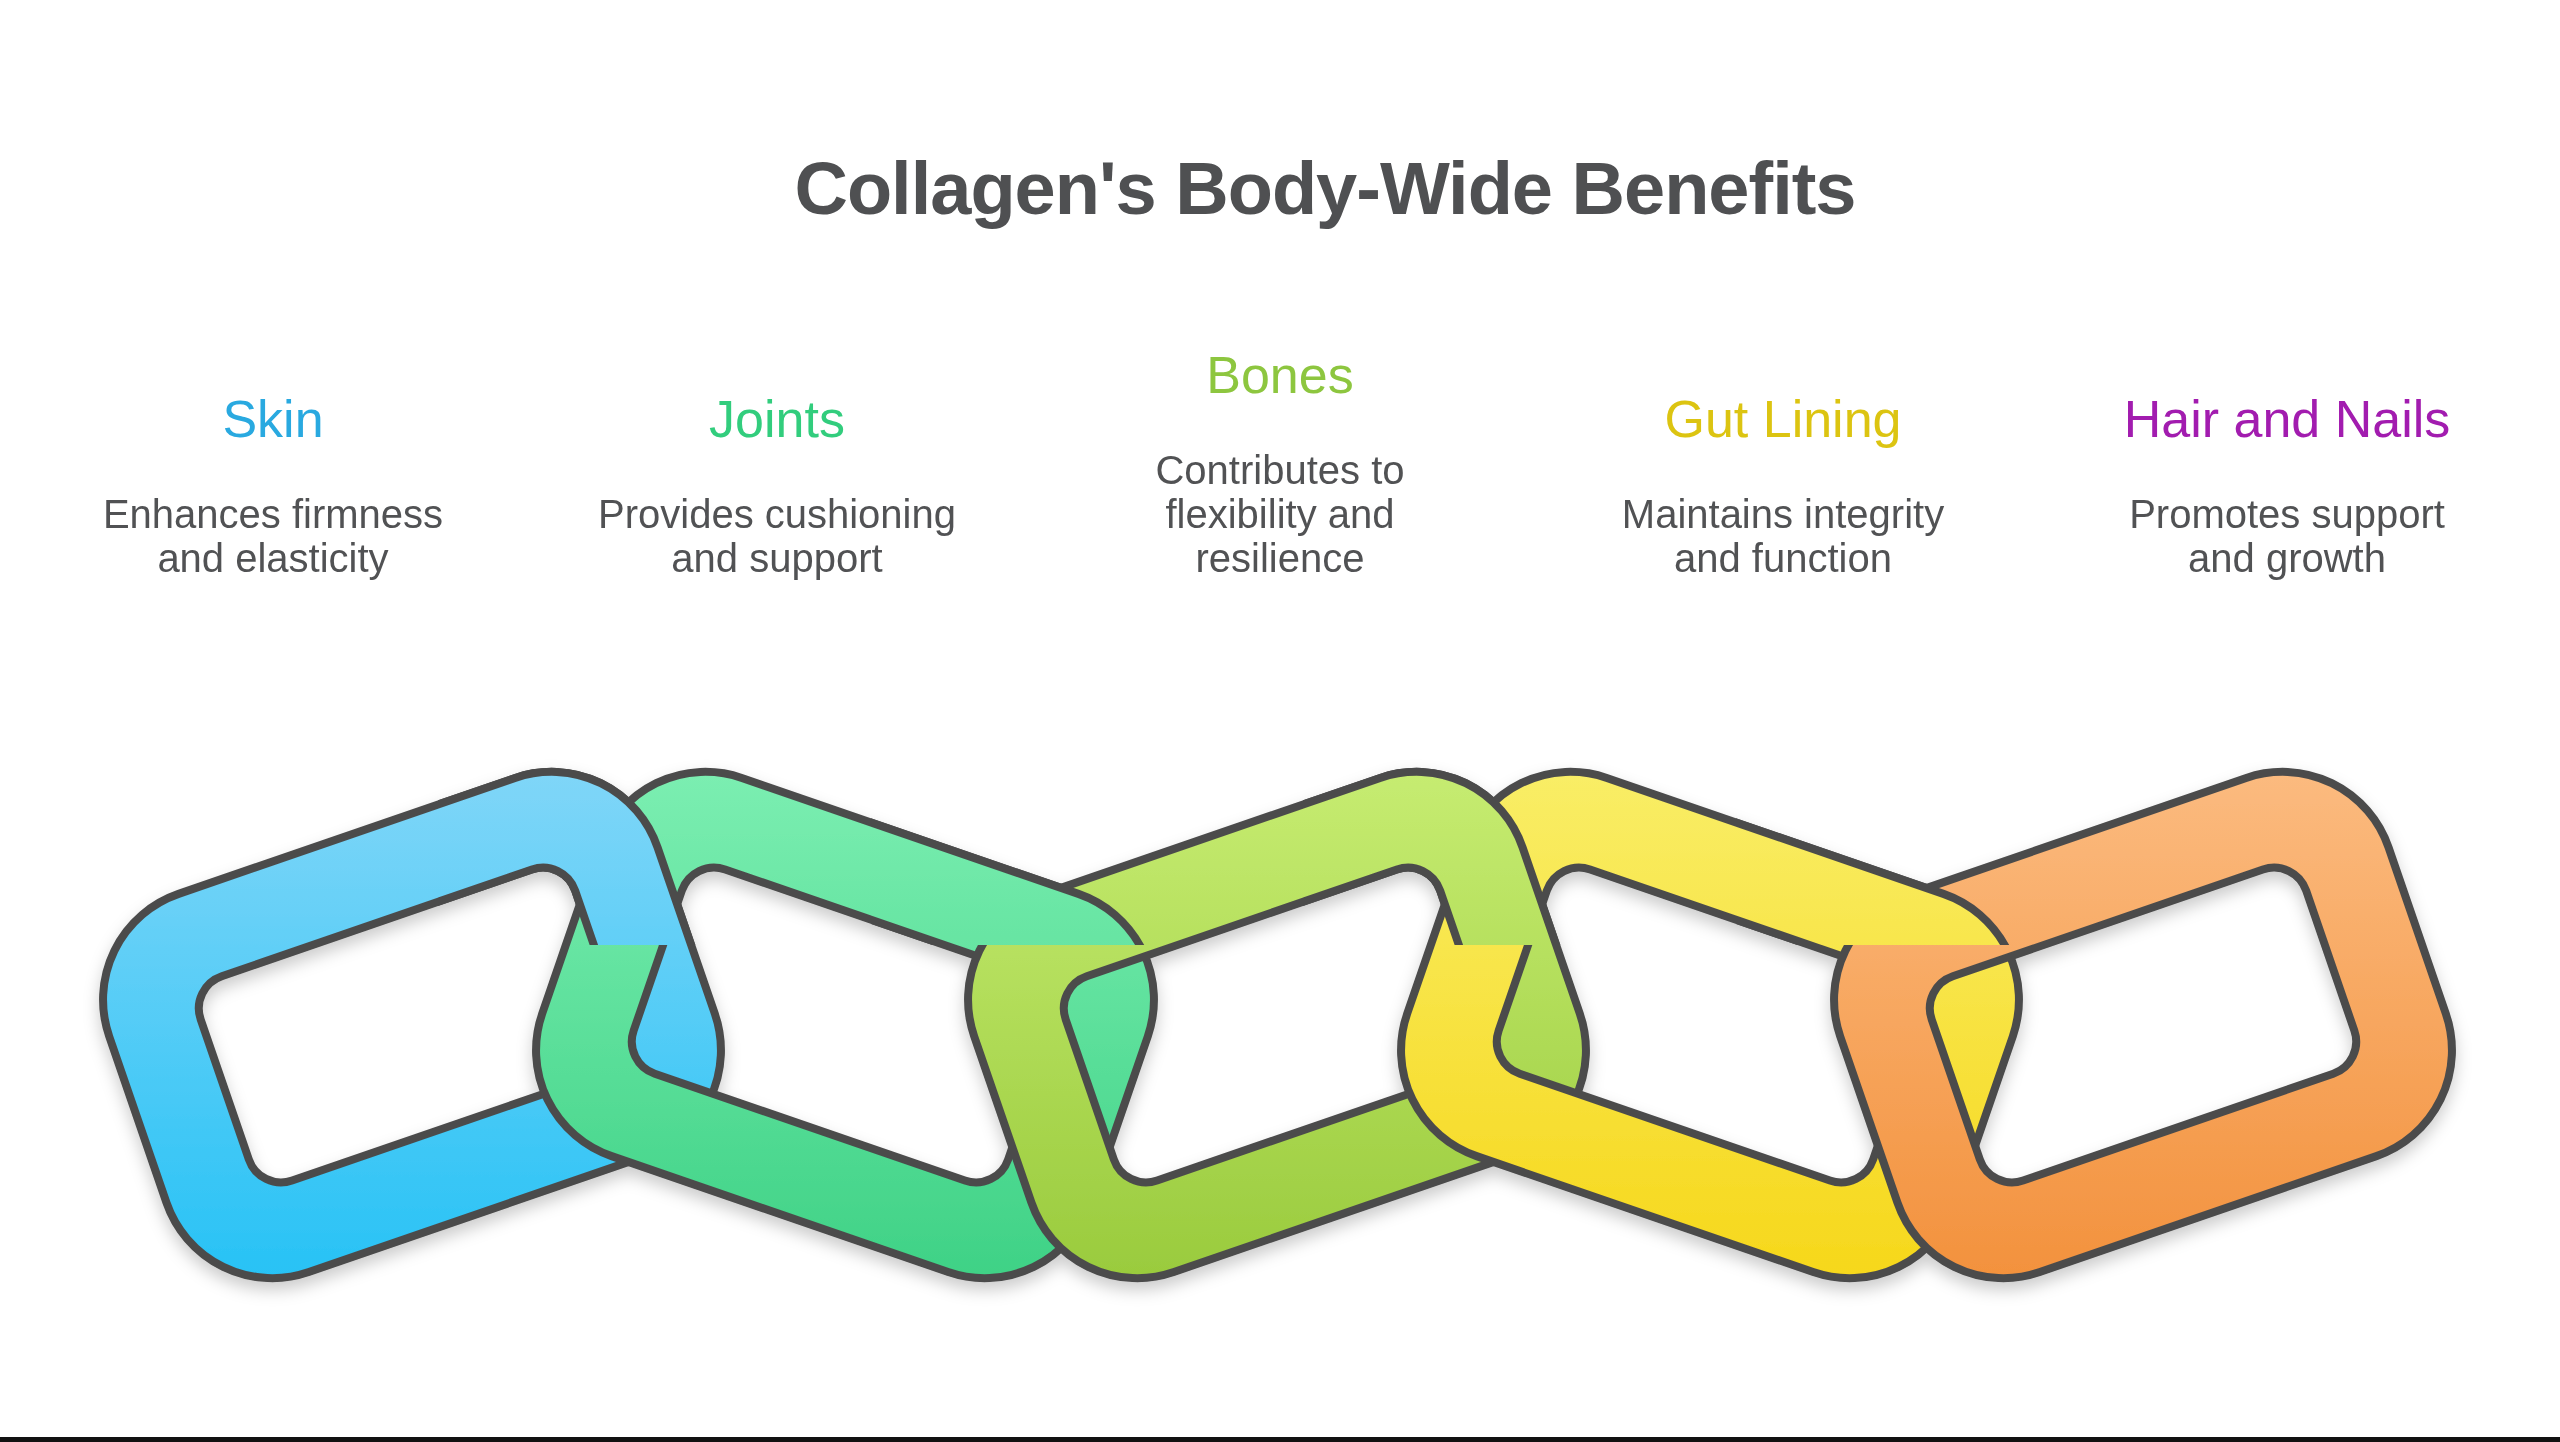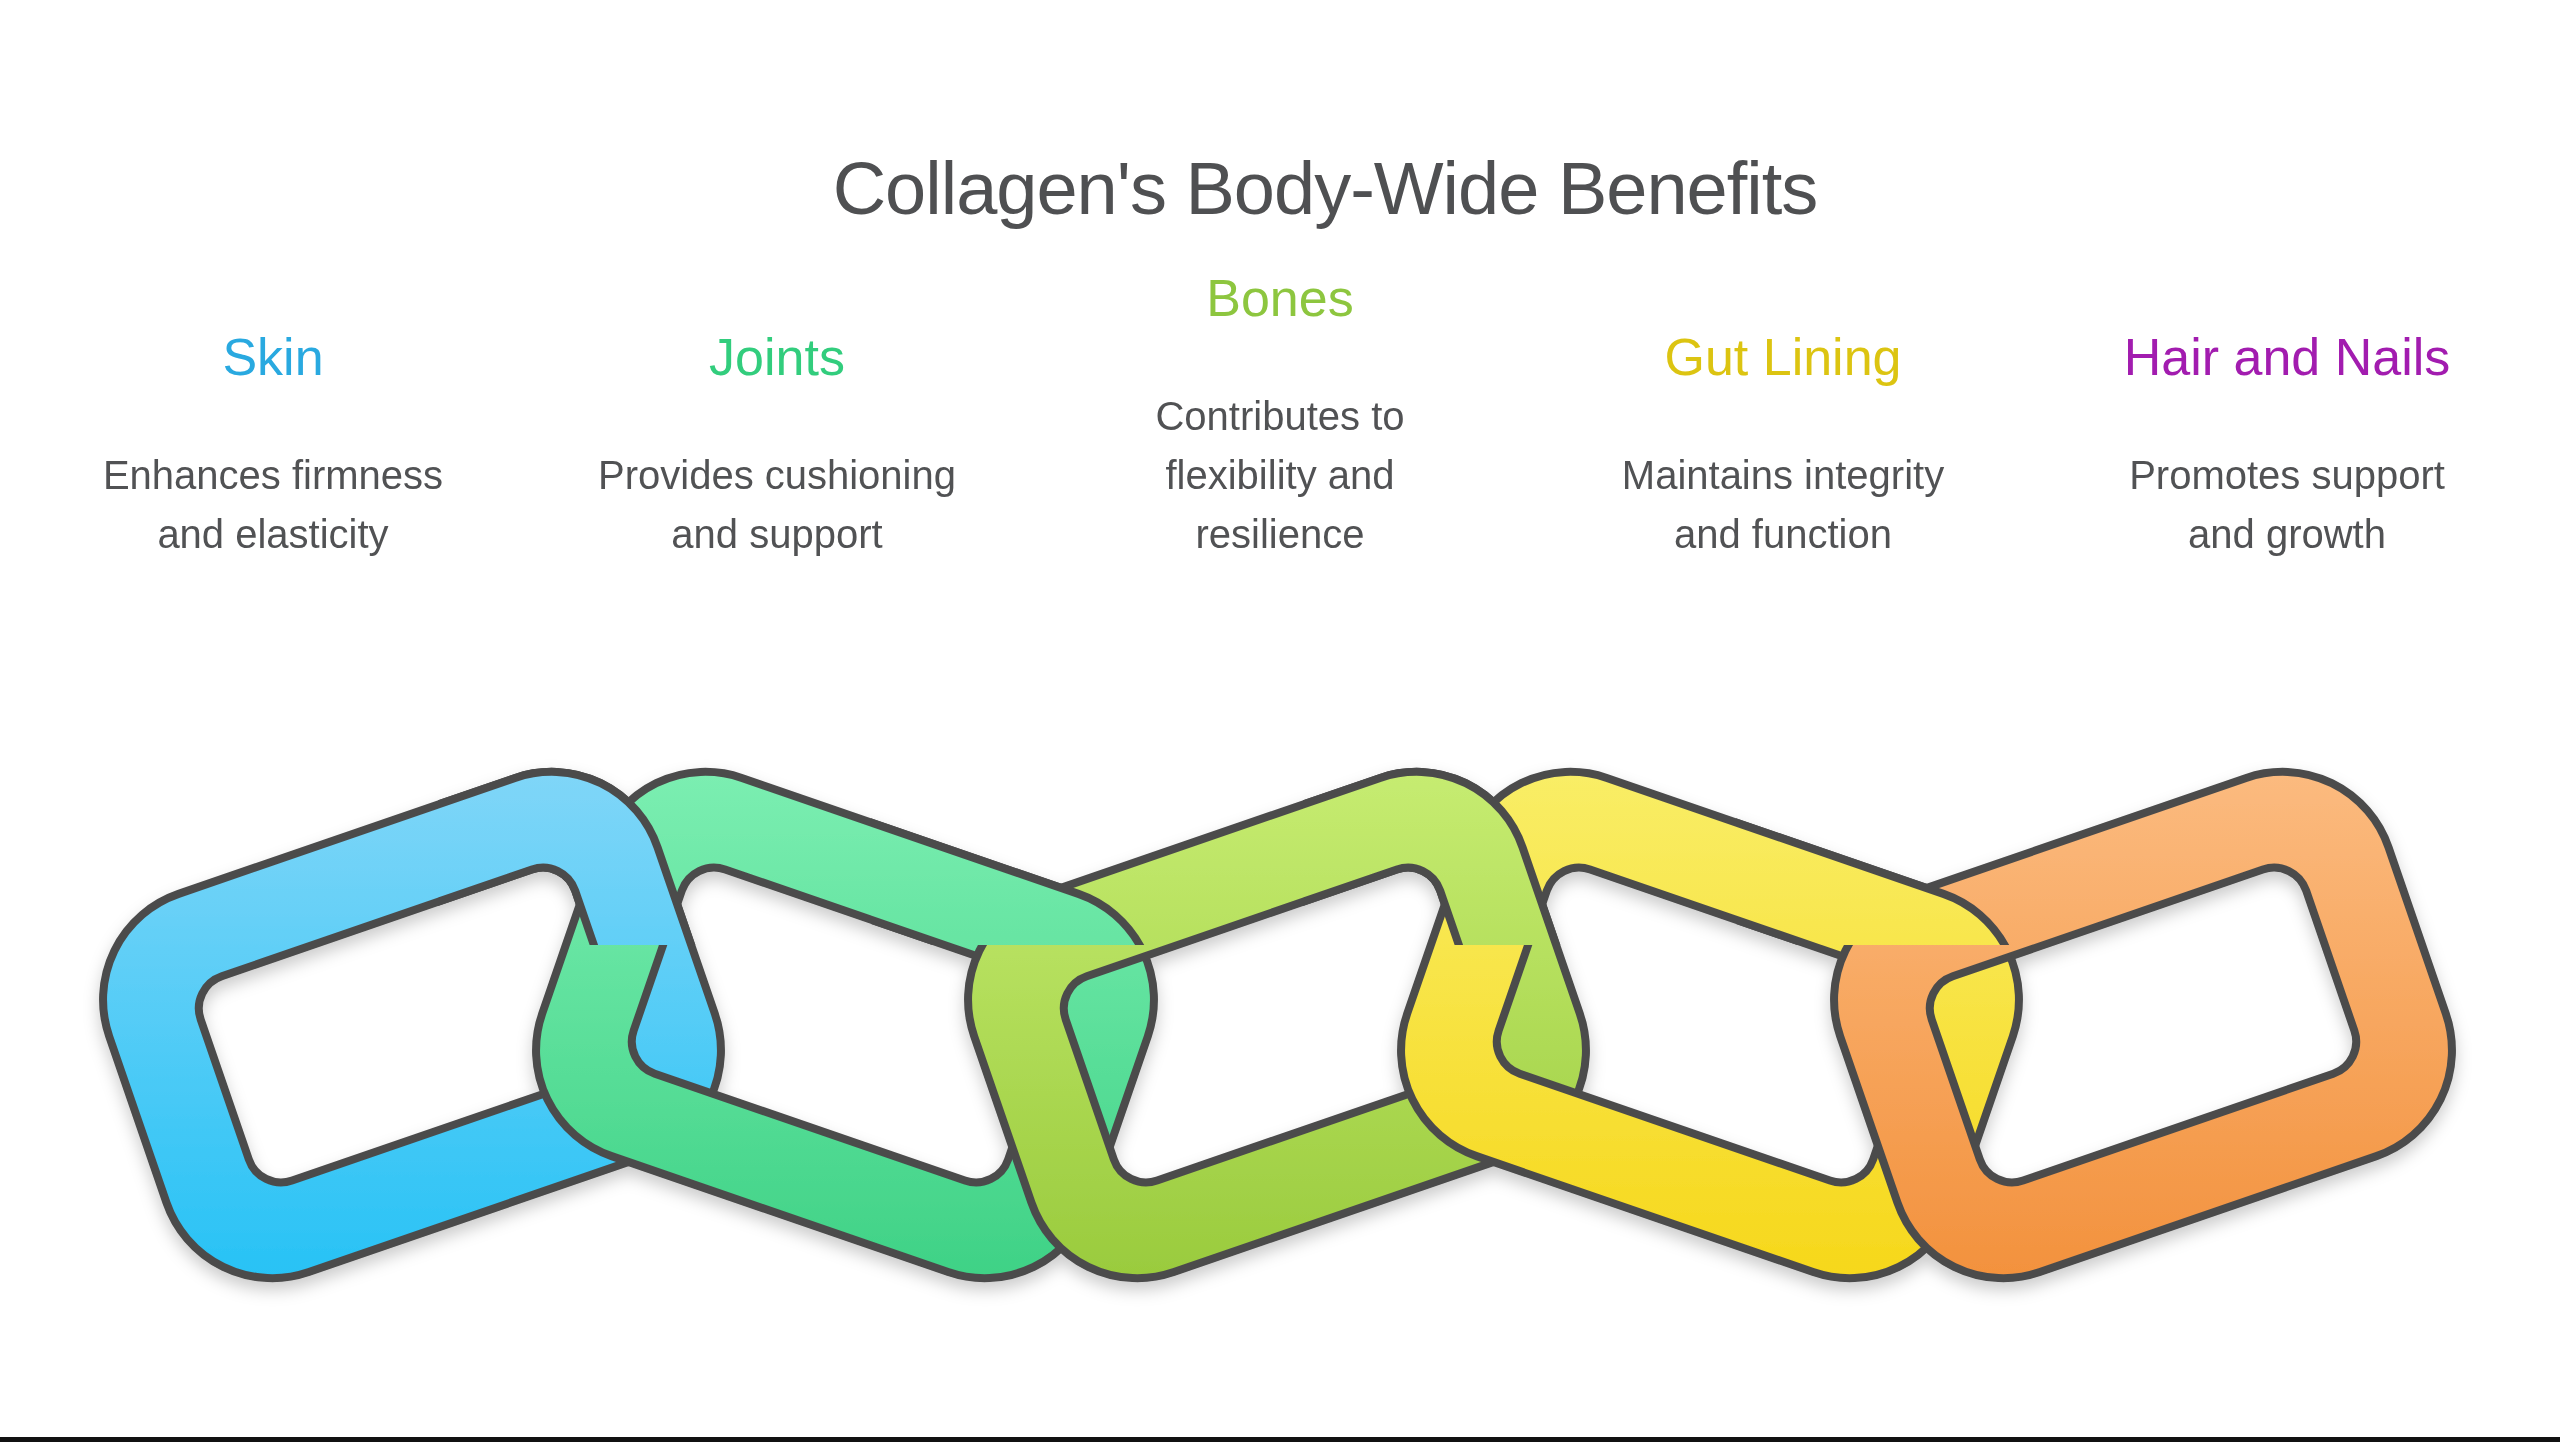--- a/index.html
+++ b/index.html
@@ -1,24 +1,24 @@
 <!DOCTYPE html>
 <html><head>
 <meta charset="utf-8">
 <style>
   html,body{margin:0;padding:0;background:#fff;width:2560px;height:1442px;overflow:hidden;
             font-family:"Liberation Sans", sans-serif;position:relative}
   .page{position:absolute;inset:0;background:#fff}
   .title{position:absolute;top:146px;left:0;right:0;text-align:center;padding-left:90px;
-         font-weight:normal;font-size:74px;letter-spacing:-1px;color:#4F5052;margin:0}
+         font-weight:bold;font-size:74px;letter-spacing:-1px;color:#4F5052;margin:0}
   .chain-svg{position:absolute;left:0;top:0;width:2560px;height:1442px}
   .col{position:absolute;top:280px;height:300px;width:500px;display:flex;flex-direction:column;
        justify-content:flex-end;text-align:center}
   .col .head{font-size:52px;line-height:1.15;font-weight:400;margin:0 0 42px 0}
-  .col .desc{font-size:40px;line-height:59px;color:#515254;white-space:pre-line;margin:16px}
+  .col .desc{font-size:40px;line-height:44px;color:#515254;white-space:pre-line;margin:0}
   .col-skin{left:23px}
   .col-joints{left:527px}
   .col-bones{left:1030px}
   .col-gut{left:1533px}
   .col-hair{left:2037px}
   .bottom-bar{position:absolute;left:0;right:0;bottom:0;height:5px;background:#111111}
 </style>
 </head>
 <body>
 

